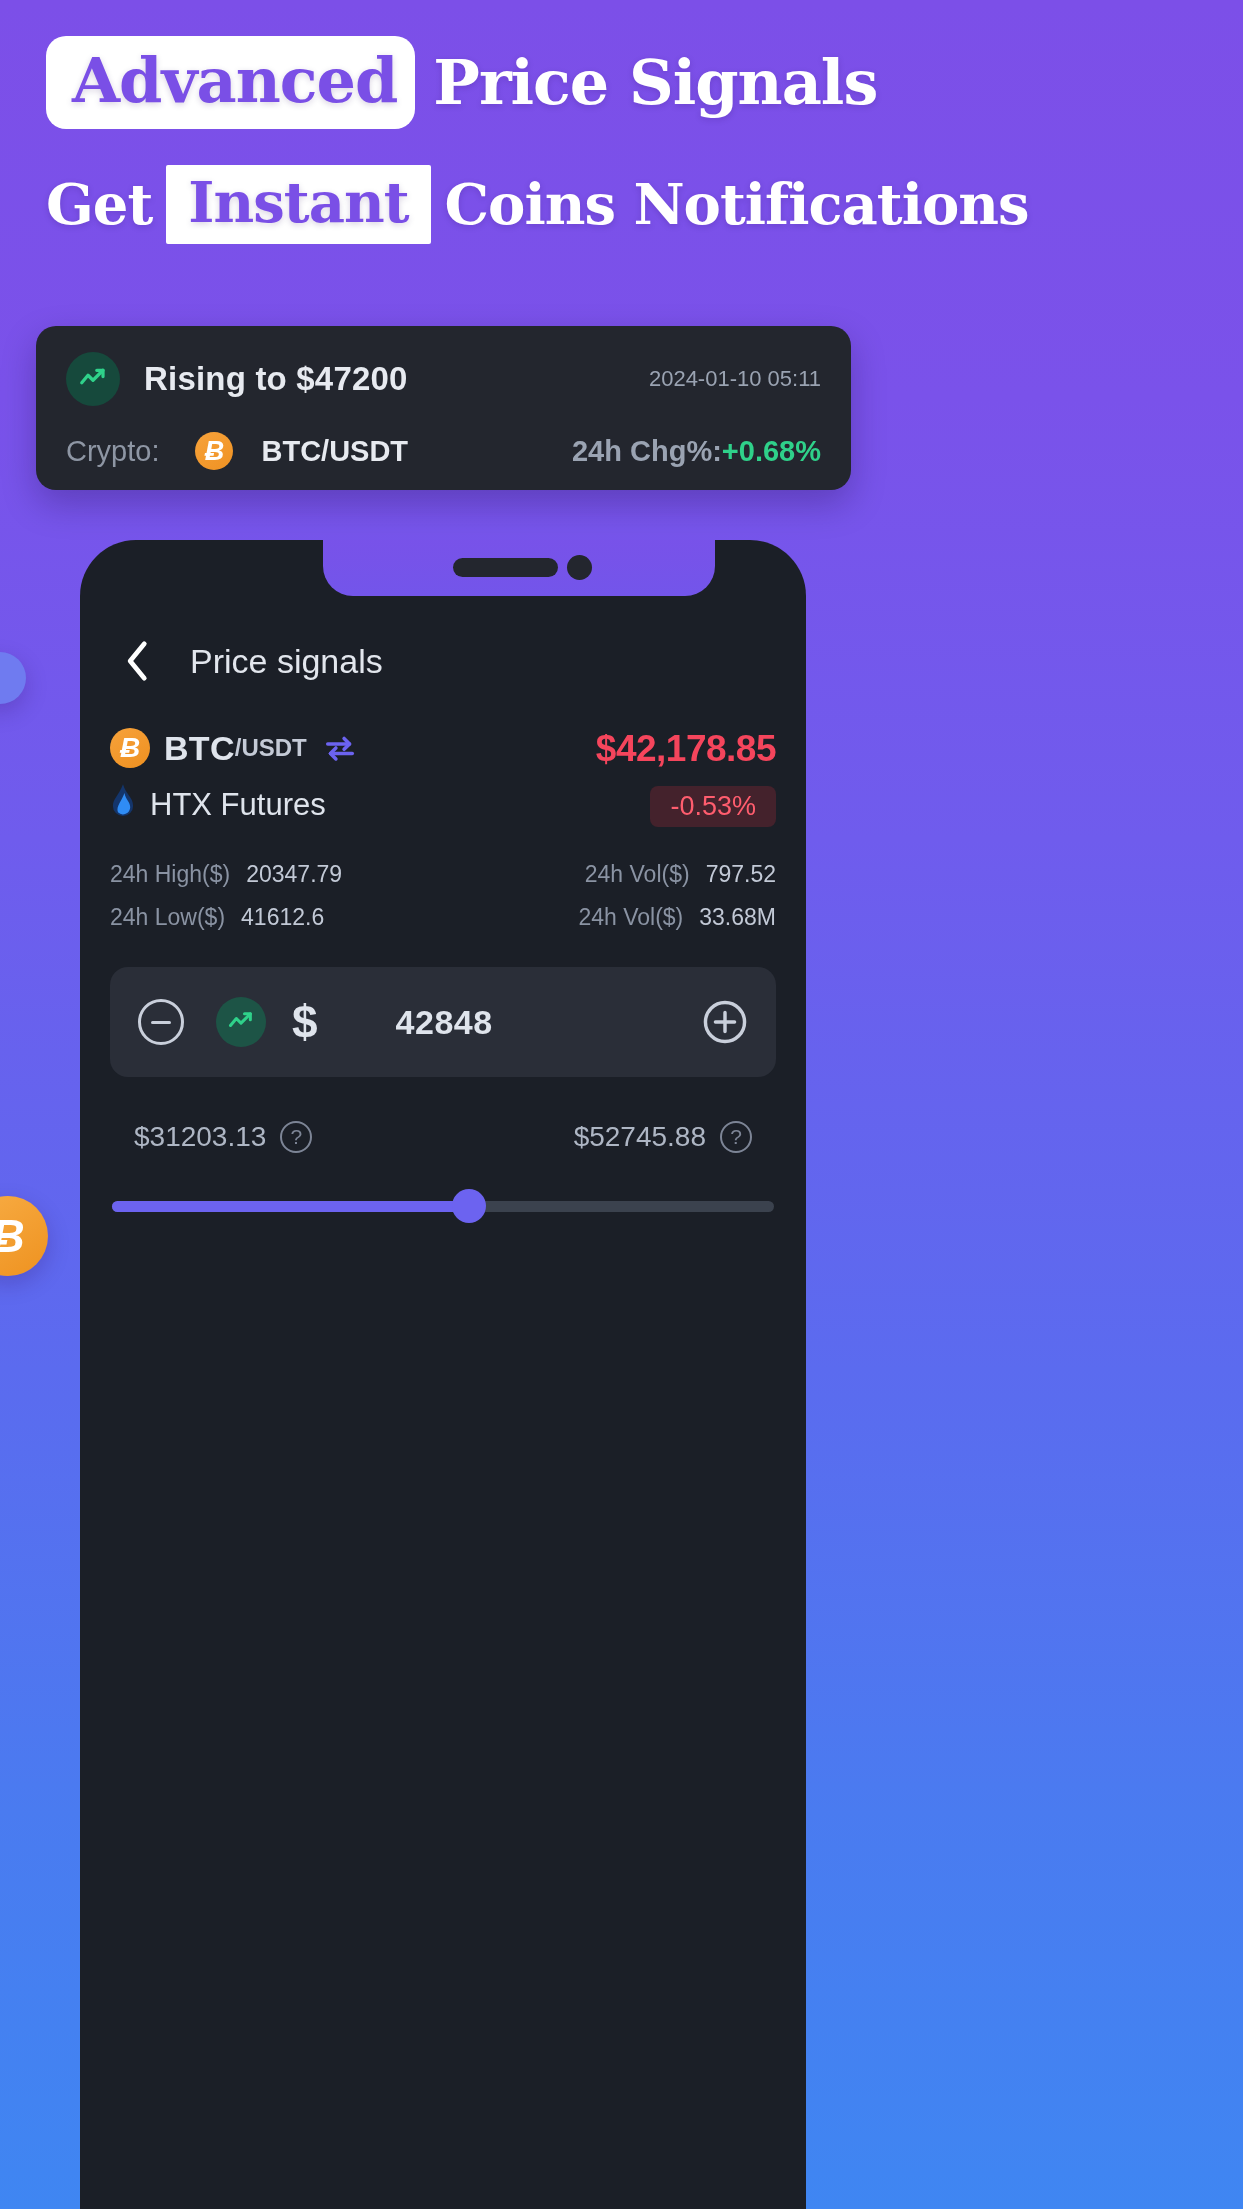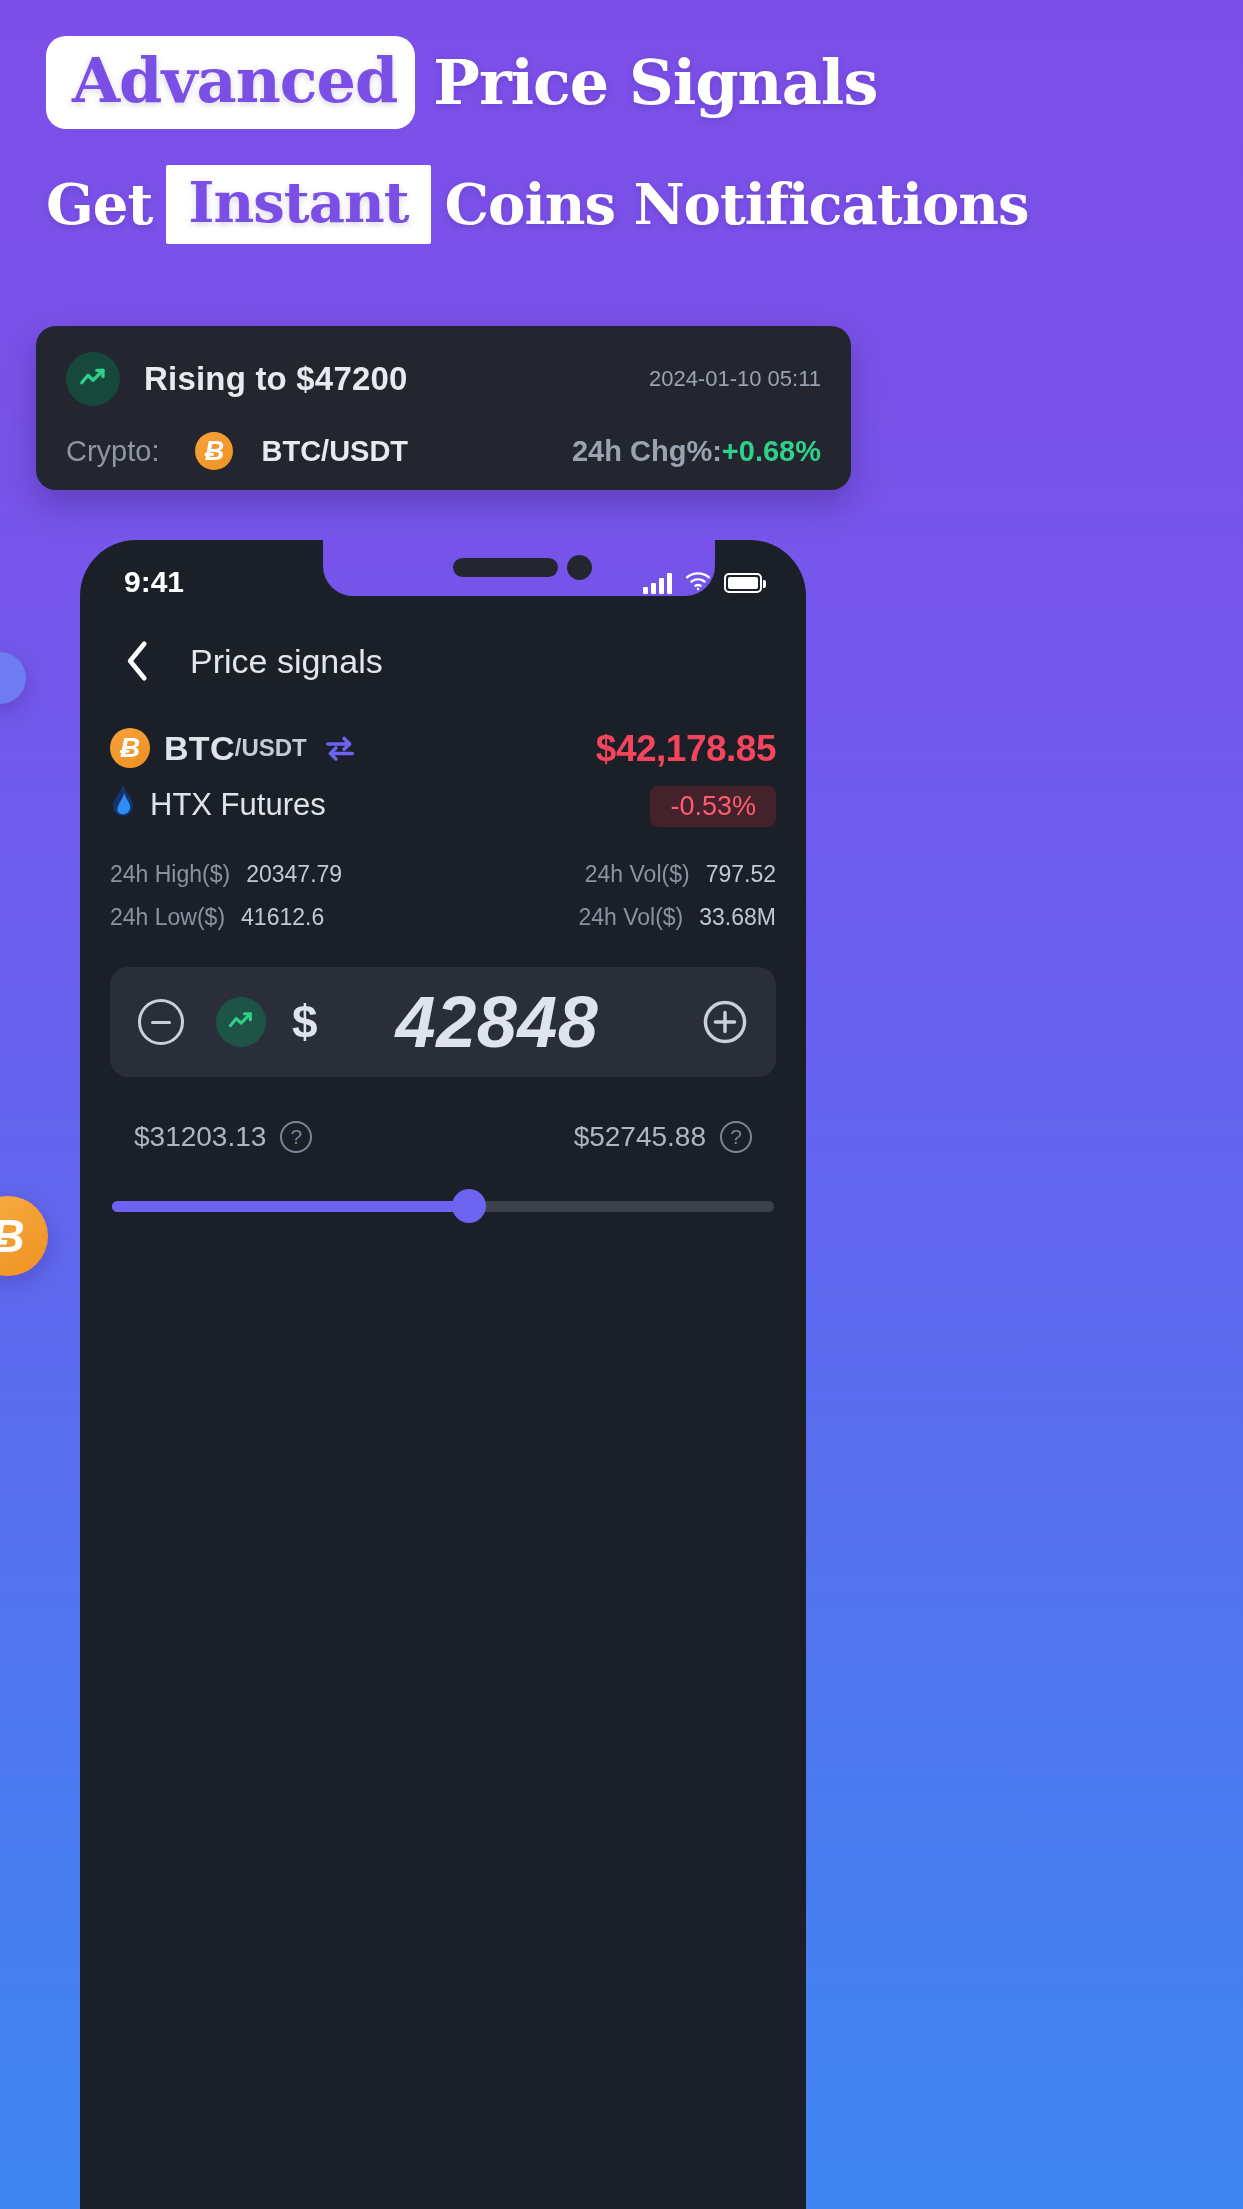--- a/index.html
+++ b/index.html
@@ -135,21 +135,21 @@
   .caret { width:0;height:0;border-left:13px solid transparent;border-right:13px solid transparent;border-top:17px solid #7b6ef0; }
 
   .stepper {
     margin-top:36px; height:110px; background:#2a2e38; border-radius:18px;
     display:flex; align-items:center; padding:0 28px;
   }
   .circle-btn { width:46px;height:46px;border:3px solid #c9cfdb;border-radius:50%;display:flex;align-items:center;justify-content:center;flex:none; }
   .circle-btn .h { width:20px;height:3px;background:#c9cfdb;border-radius:2px; }
   .trend-badge { width:50px;height:50px;border-radius:50%;background:#1d5446;display:flex;align-items:center;justify-content:center;margin-left:32px;flex:none; }
   .dollar { color:#dfe4ec; font-size:46px; font-weight:bold; margin-left:26px; }
-  .amount { color:#dfe4ec; font-size:72px; font-weight:bold; margin-left:78px; letter-spacing:.5px;font-style:italic; }
+  .amount { color:#dfe4ec; font-size:34px; font-weight:bold; margin-left:78px; letter-spacing:.5px; }
   .plus-wrap { margin-left:auto; position:relative; display:flex; align-items:center; justify-content:center; }
 
   .bounds { display:flex; margin-top:44px; padding:0 24px; }
   .bound { display:flex; align-items:center; gap:14px; }
   .bound.right { margin-left:auto; }
   .bound-val { color:#aeb6c4; font-size:28px; }
   .help-ico { width:32px;height:32px;border:2px solid #7d8596;border-radius:50%;display:flex;align-items:center;justify-content:center;color:#7d8596;font-size:21px; }
 
   .slider { margin-top:38px; padding:0 2px; position:relative; height:30px; display:flex; align-items:center; }
   .track { height:11px; width:100%; background:#3b424e; border-radius:6px; position:relative; }
@@ -212,42 +212,20 @@
 <div class="float-coin coin-left">
   <span>Ƀ</span>
 </div>
 <div class="float-coin coin-edge"></div>
 
 <div class="phone">
   <div class="notch-shape"></div>
   <div class="island-pill"></div>
   <div class="island-dot"></div>
 
-  <div class="status-bar">
-    <span class="status-time">9:41</span>
-    <span class="status-right">
-      <span class="bars">
-          <i></i>
-          <i></i>
-          <i></i>
-          <i></i>
-        </span>
-      <span>
-        <svg width="26" height="20" viewBox="0 0 24 18" fill="none" stroke="#fff" stroke-width="2.2" stroke-linecap="round">
-          <path d="M2 5.5 A16 16 0 0 1 22 5.5"></path>
-          <path d="M6 9.5 A10 10 0 0 1 18 9.5"></path>
-          <path d="M9.6 13.4 A5 5 0 0 1 14.4 13.4"></path>
-          <circle cx="12" cy="16.4" r="1.1" fill="#fff" stroke="none"></circle>
-        </svg>
-      </span>
-      <span class="battery">
-          <i></i>
-        </span>
-    </span>
-  </div>
 
   <div class="nav-bar">
     <span class="back-btn">
       <svg width="26" height="44" viewBox="0 0 16 28" fill="none" stroke="#ffffff" stroke-width="3" stroke-linecap="round" stroke-linejoin="round">
         <polyline points="12,3 3,14 12,25"></polyline>
       </svg>
     </span>
     <span class="nav-title">Price signals</span>
   </div>
 

